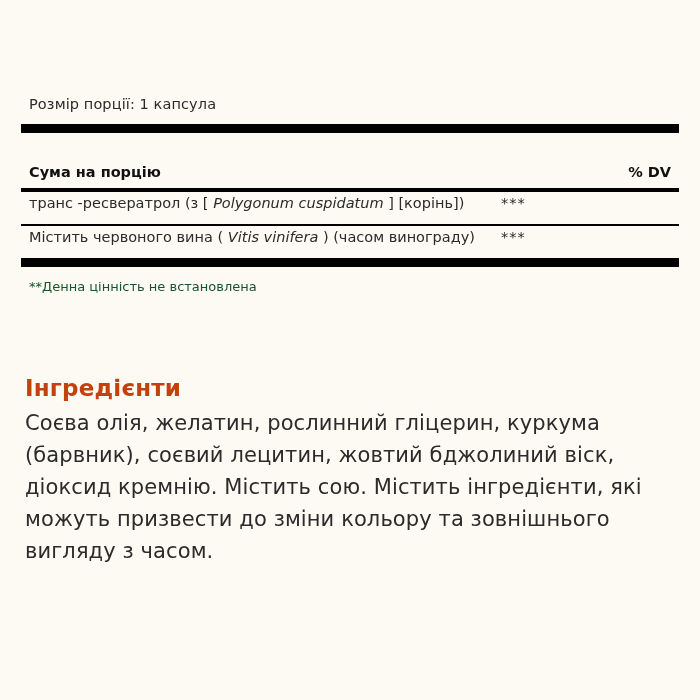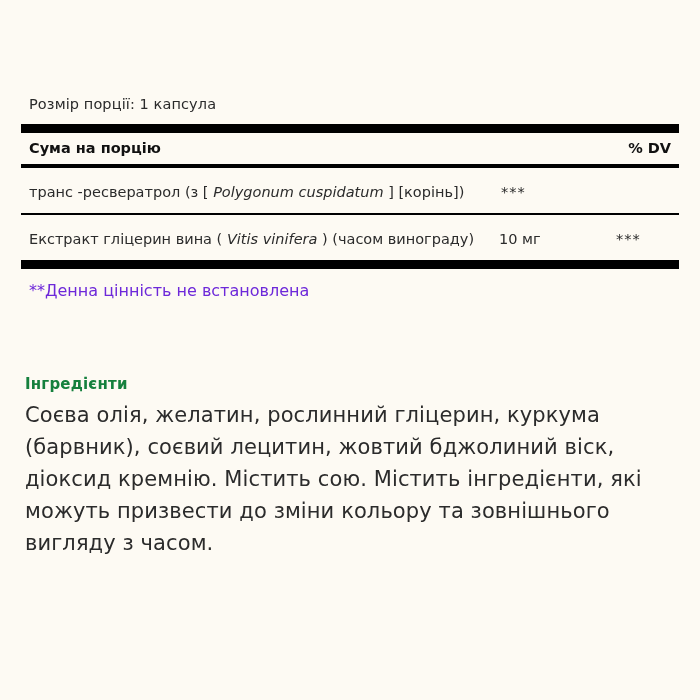--- a/index.html
+++ b/index.html
@@ -56,25 +56,26 @@
   }
   .head-left {
     font-size: 14.5px;
     font-weight: bold;
     color: #111;
   }
   .head-right {
     font-size: 14.5px;
     font-weight: bold;
     color: #111;
+    margin-top: 24px;
   }
   .nut-row {
     display: flex;
     align-items: center;
-    padding: 14px 8px 9px 8px;
+    padding: 1px 8px 9px 8px;
     box-sizing: border-box;
   }
   .nut-name {
     flex: 0 0 470px;
     font-size: 14.5px;
     line-height: 1.5;
     color: #2b2b2b;
     padding-right: 6px;
     box-sizing: border-box;
   }
@@ -90,35 +91,35 @@
     line-height: 1.5;
     color: #2b2b2b;
     text-align: left;
     padding-left: 2px;
     letter-spacing: 1px;
   }
   .ital {
     font-style: italic;
   }
   .footnote {
-    font-size: 16px;
-    color: #6d28d9;
+    font-size: 13px;
+    color: #14532d;
     padding: 11px 8px 0 8px;
     line-height: 1.4;
   }
   .ingredients {
     position: absolute;
     left: 21px;
     top: 375px;
     width: 660px;
   }
   .ing-title {
-    font-size: 15px;
+    font-size: 23px;
     font-weight: bold;
-    color: #15803d;
+    color: #c2410c;
     padding: 0 0 7px 4px;
     letter-spacing: 0.2px;
   }
   .ing-body {
     font-size: 21px;
     line-height: 1.52;
     color: #2b2b2b;
     padding-left: 4px;
     letter-spacing: 0.1px;
   }
@@ -142,22 +143,21 @@
     <div class="rule-mid"></div>
 
     <div class="nut-row">
       <div class="nut-name"><span>транс -ресвератрол (з [ </span><span class="ital">Polygonum cuspidatum</span><span> ] [корінь])</span></div>
       <div class="nut-dv">***</div>
     </div>
 
     <div class="rule-thin"></div>
 
     <div class="nut-row">
-      <div class="nut-name"><span>Екстракт гліцерин вина ( </span><span class="ital">Vitis vinifera</span><span> ) (часом винограду)</span></div>
-      <div class="nut-amt">10 мг</div>
+      <div class="nut-name"><span>Містить червоного вина ( </span><span class="ital">Vitis vinifera</span><span> ) (часом винограду)</span></div>
       <div class="nut-dv">***</div>
     </div>
 
     <div class="rule-thick"></div>
 
     <div class="footnote">**Денна цінність не встановлена</div>
   </div>
 
   <div class="ingredients">
     <div class="ing-title">Інгредієнти</div>

